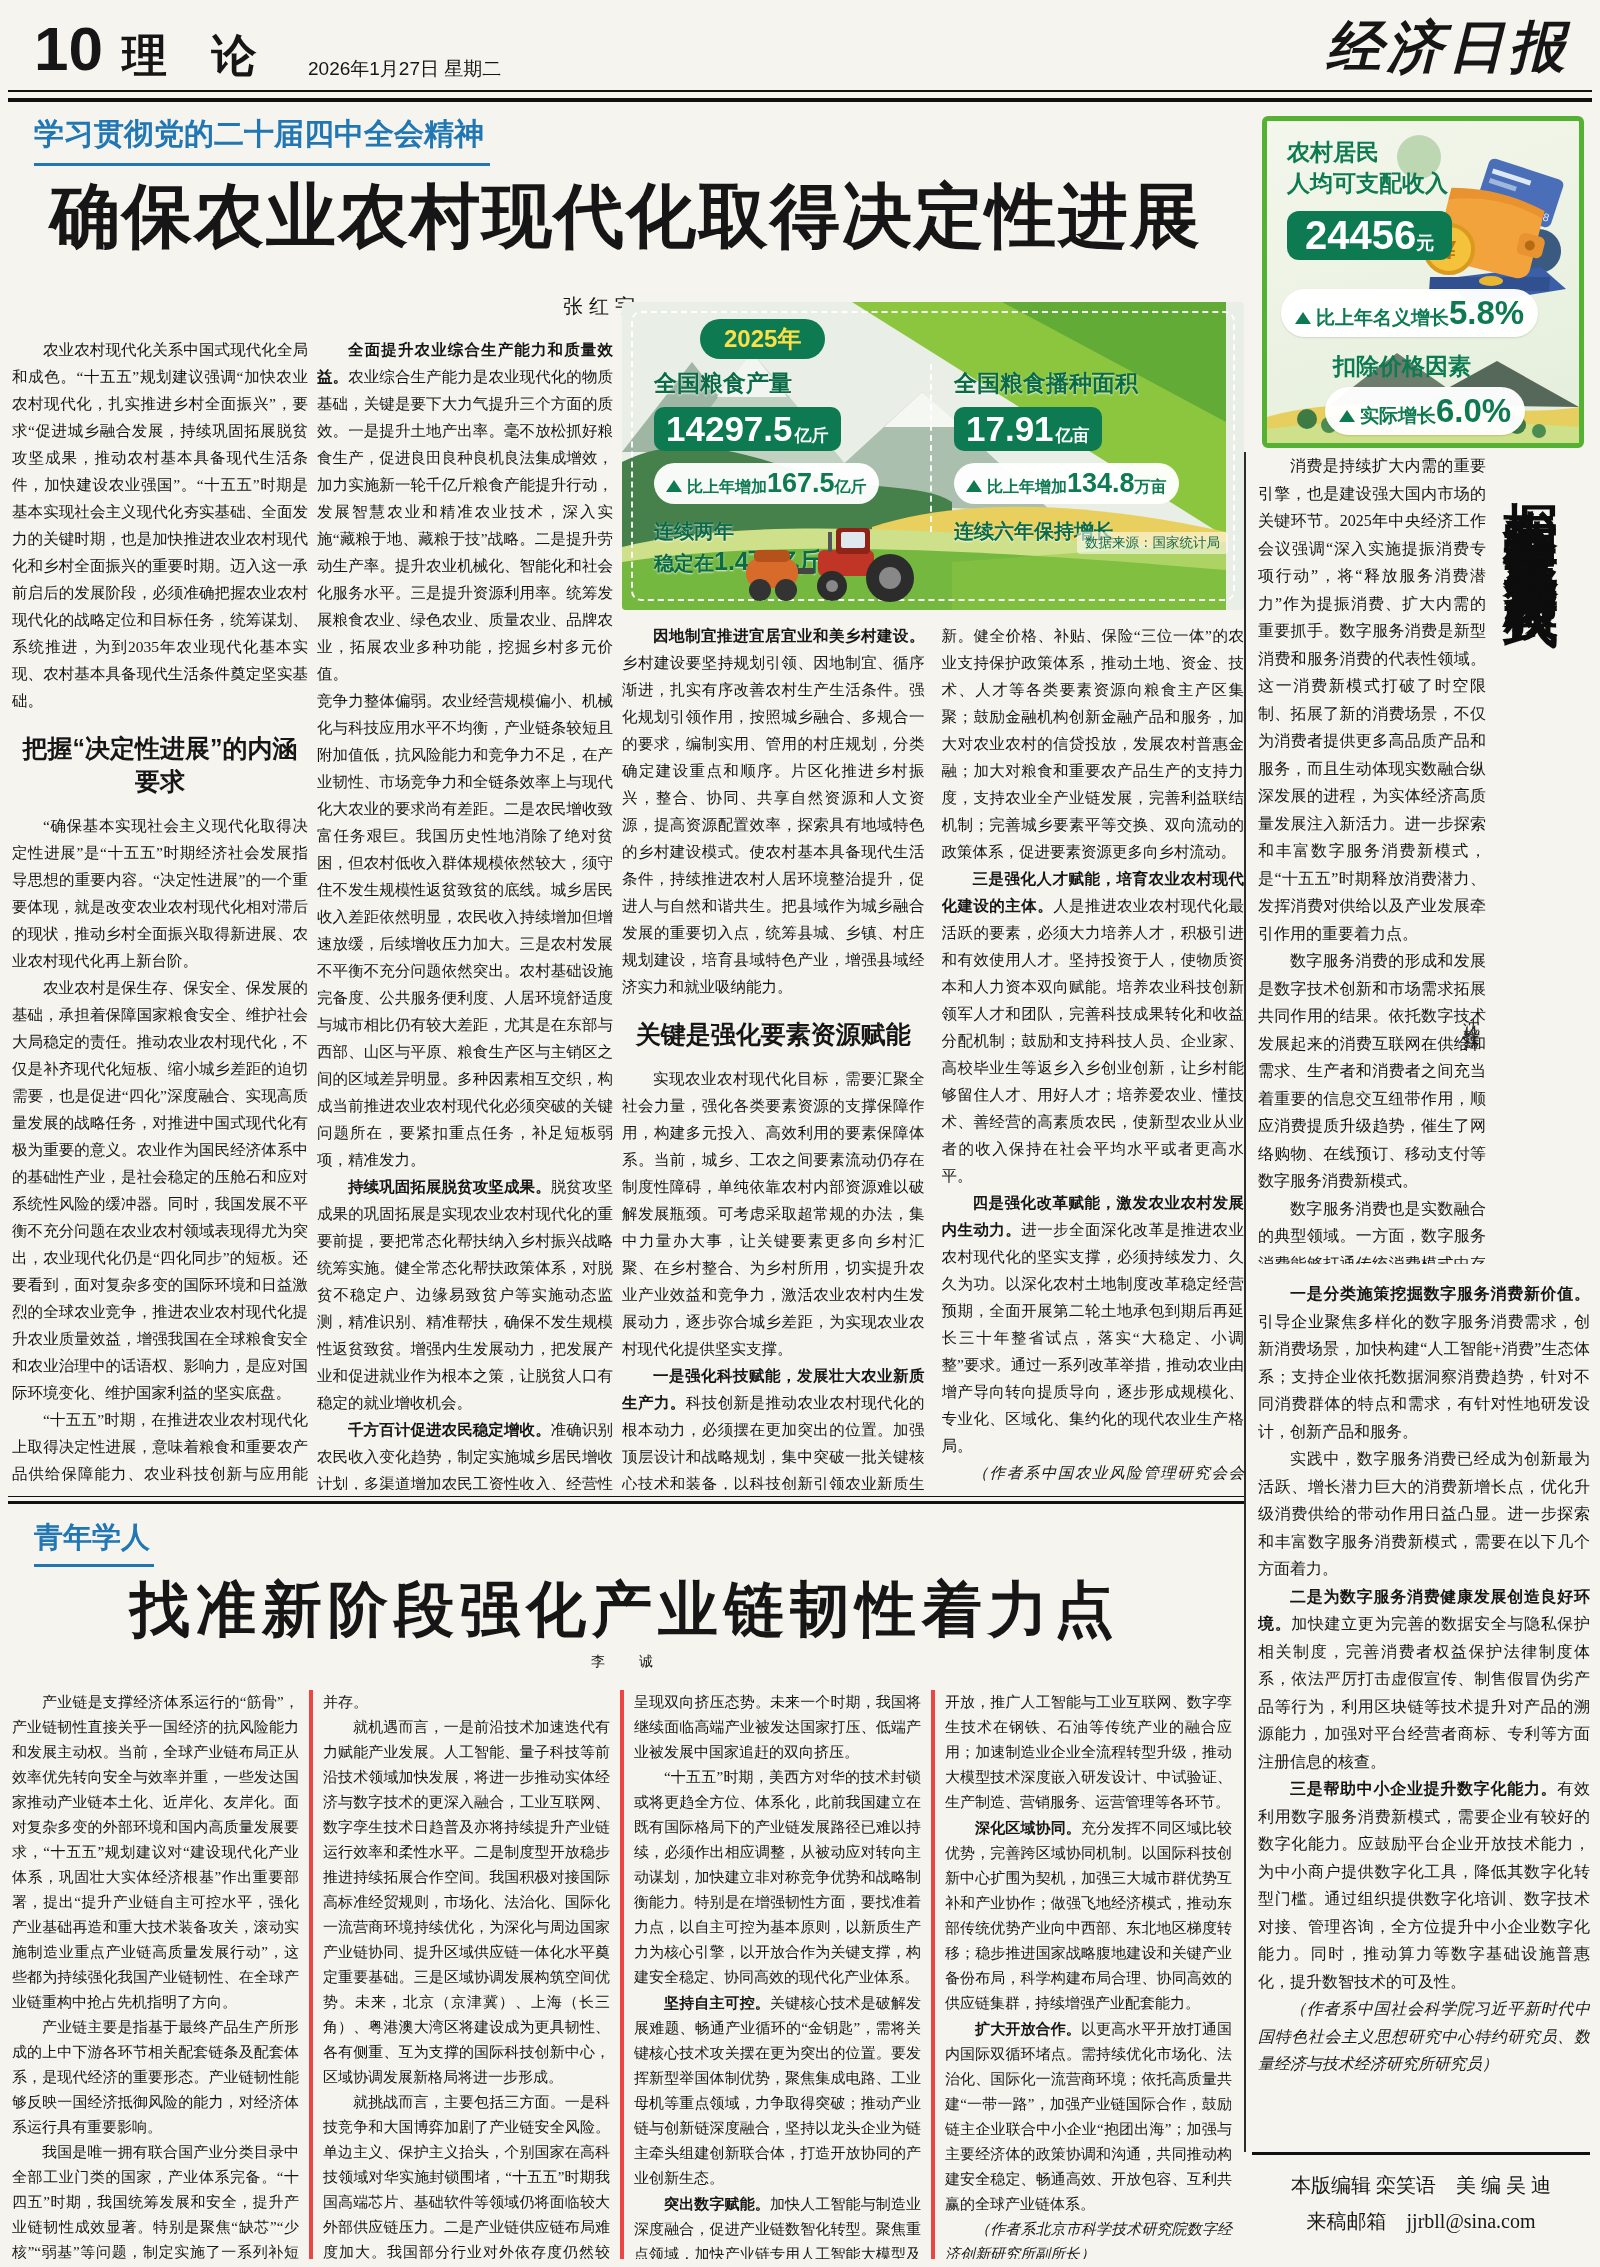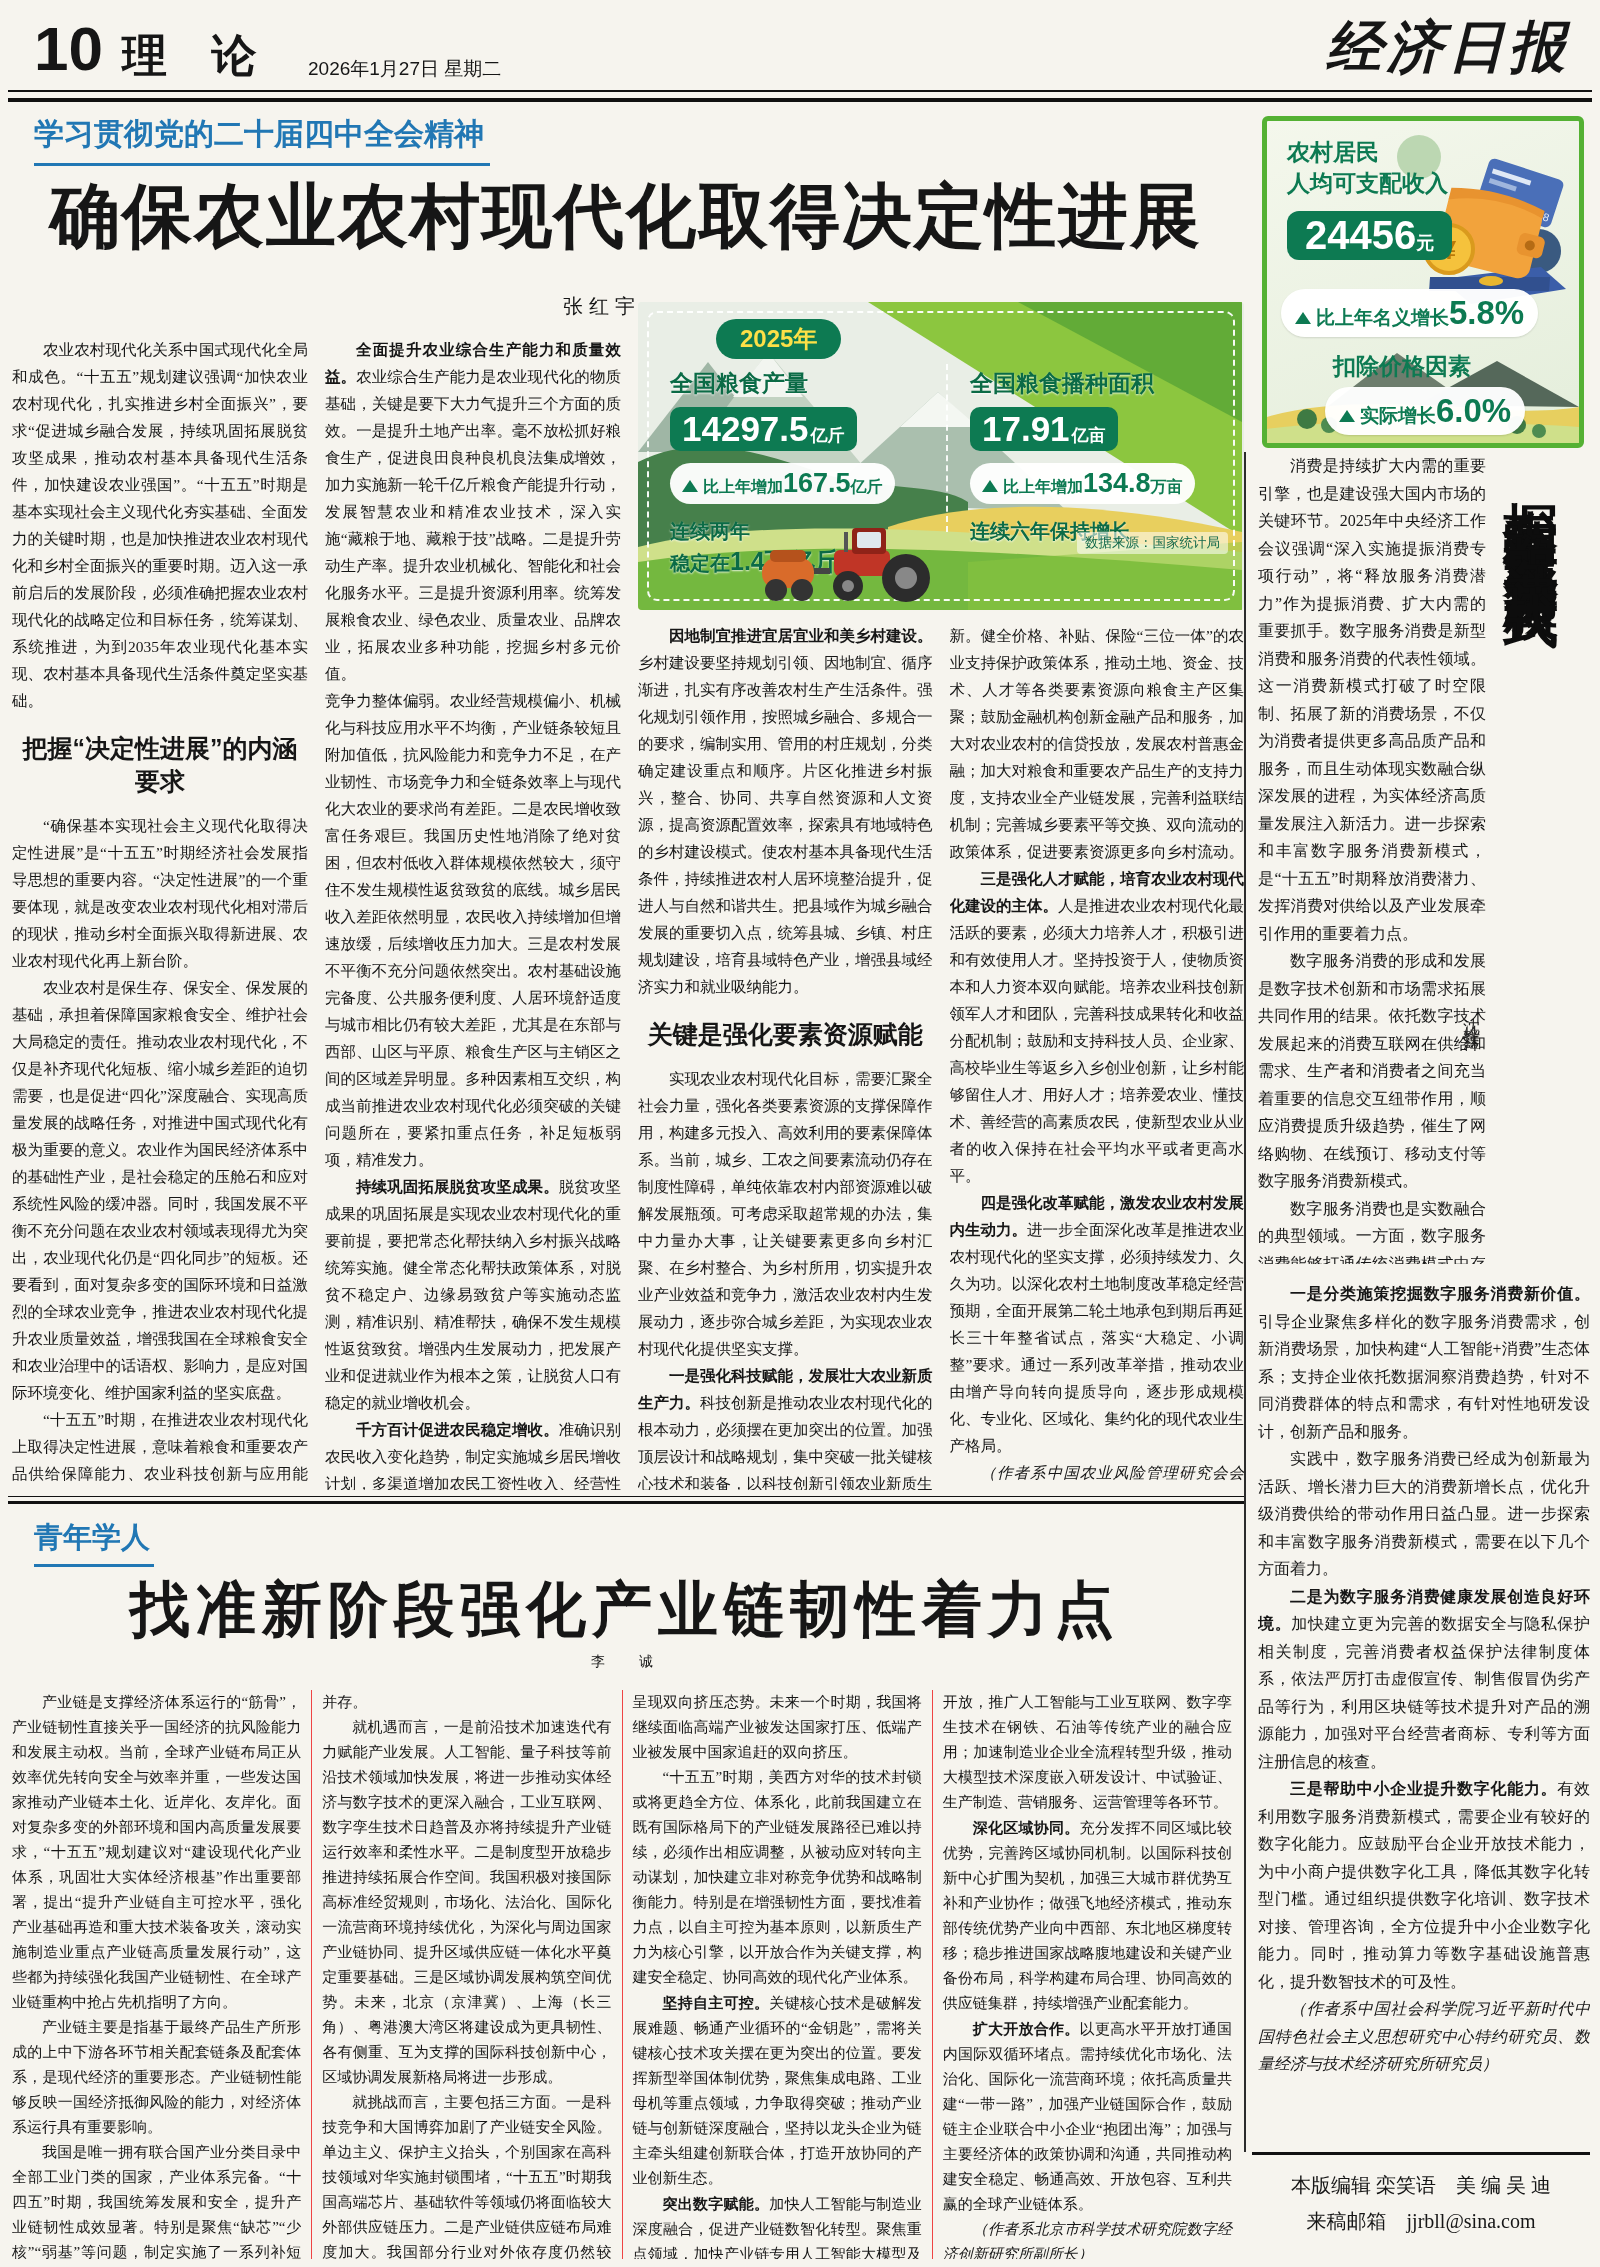--- a/index.html
+++ b/index.html
@@ -9,21 +9,21 @@
   .hdr-num{position:absolute;left:34px;top:18px;font-family:"Liberation Sans",sans-serif;font-weight:900;font-size:62px;line-height:1;}
   .hdr-sec{position:absolute;left:122px;top:26px;font-family:"Liberation Sans",sans-serif;font-weight:900;font-size:45px;letter-spacing:16px;}
   .hdr-date{position:absolute;left:308px;top:56px;font-size:19px;font-family:"Liberation Sans",sans-serif;}
   .masthead{position:absolute;right:30px;top:10px;font-size:56px;font-weight:700;font-style:italic;letter-spacing:5px;}
   .hdr-rule{position:absolute;left:8px;right:8px;top:90px;height:6px;border-top:2px solid #111;border-bottom:4px solid #111;}
   
   .kicker{position:absolute;left:34px;top:114px;font-size:30px;font-weight:700;color:#2177b4;padding:0 6px 8px 0;border-bottom:3px solid #2177b4;}
   .headline1{position:absolute;left:10px;top:180px;width:1232px;text-align:center;font-family:"Liberation Sans",sans-serif;
              font-weight:900;font-size:70px;line-height:1.05;letter-spacing:2px;}
   .author1{position:absolute;left:12px;top:293px;width:1180px;text-align:center;font-size:20px;letter-spacing:6px;}
-  .top-body{position:absolute;left:12px;top:302px;width:1232px;height:1188px;display:flex;gap:17px;}
+  .top-body{position:absolute;left:12px;top:302px;width:1232px;height:1188px;display:flex;gap:9px;}
   .tcol{width:296px;overflow:hidden;padding-top:34px;box-sizing:border-box;}
   .rblock{flex:1;display:flex;flex-direction:column;overflow:hidden;}
   .rb-cols{flex:1;display:flex;gap:17px;margin-top:12px;overflow:hidden;}
   .rb-col{flex:1;overflow:hidden;}
   .para{margin:0;text-indent:2em;text-align:justify;font-size:15.5px;line-height:27px;}
   .cont{text-indent:0;}
   .sig{font-style:italic;}
   .para b{font-family:"Liberation Sans",sans-serif;font-weight:700;}
   .sub{margin:18px 0 14px;text-align:center;font-family:"Liberation Sans",sans-serif;font-weight:900;font-size:25px;}
   
@@ -80,21 +80,21 @@
   .pfooter{position:absolute;left:1252px;top:2152px;width:338px;border-top:3px solid #111;padding-top:12px;
            text-align:center;font-size:20px;line-height:36px;}
   
   .sec-rule{position:absolute;left:8px;top:1496px;width:1236px;height:4px;border-top:1px solid #111;border-bottom:3px solid #111;}
   .youth-label{position:absolute;left:34px;top:1518px;font-size:29px;font-weight:700;color:#2177b4;
                padding:0 4px 6px 0;border-bottom:3px solid #2177b4;}
   .headline2{position:absolute;left:60px;top:1570px;width:1130px;text-align:center;font-weight:900;font-size:60px;
              letter-spacing:6px;font-family:"Liberation Serif",serif;}
   .author2{position:absolute;left:12px;top:1653px;width:1230px;text-align:center;font-size:14px;letter-spacing:10px;}
   .bot-body{position:absolute;left:12px;top:1690px;width:1232px;height:569px;display:flex;}
-  .bcol{flex:1;overflow:hidden;padding:0 10px;border-right:1px solid #ef4444;}
+  .bcol{flex:1;overflow:hidden;padding:0 10px;border-right:4px solid #ef4444;}
   .bcol:first-child{padding-left:0;}
   .bcol:last-child{border-right:none;padding-right:12px;}
   .bot-body .para{font-size:15px;line-height:25px;}
 </style>
 </head>
 <body>
 
 <div class="page">
 
   <div class="hdr-num">10</div>

